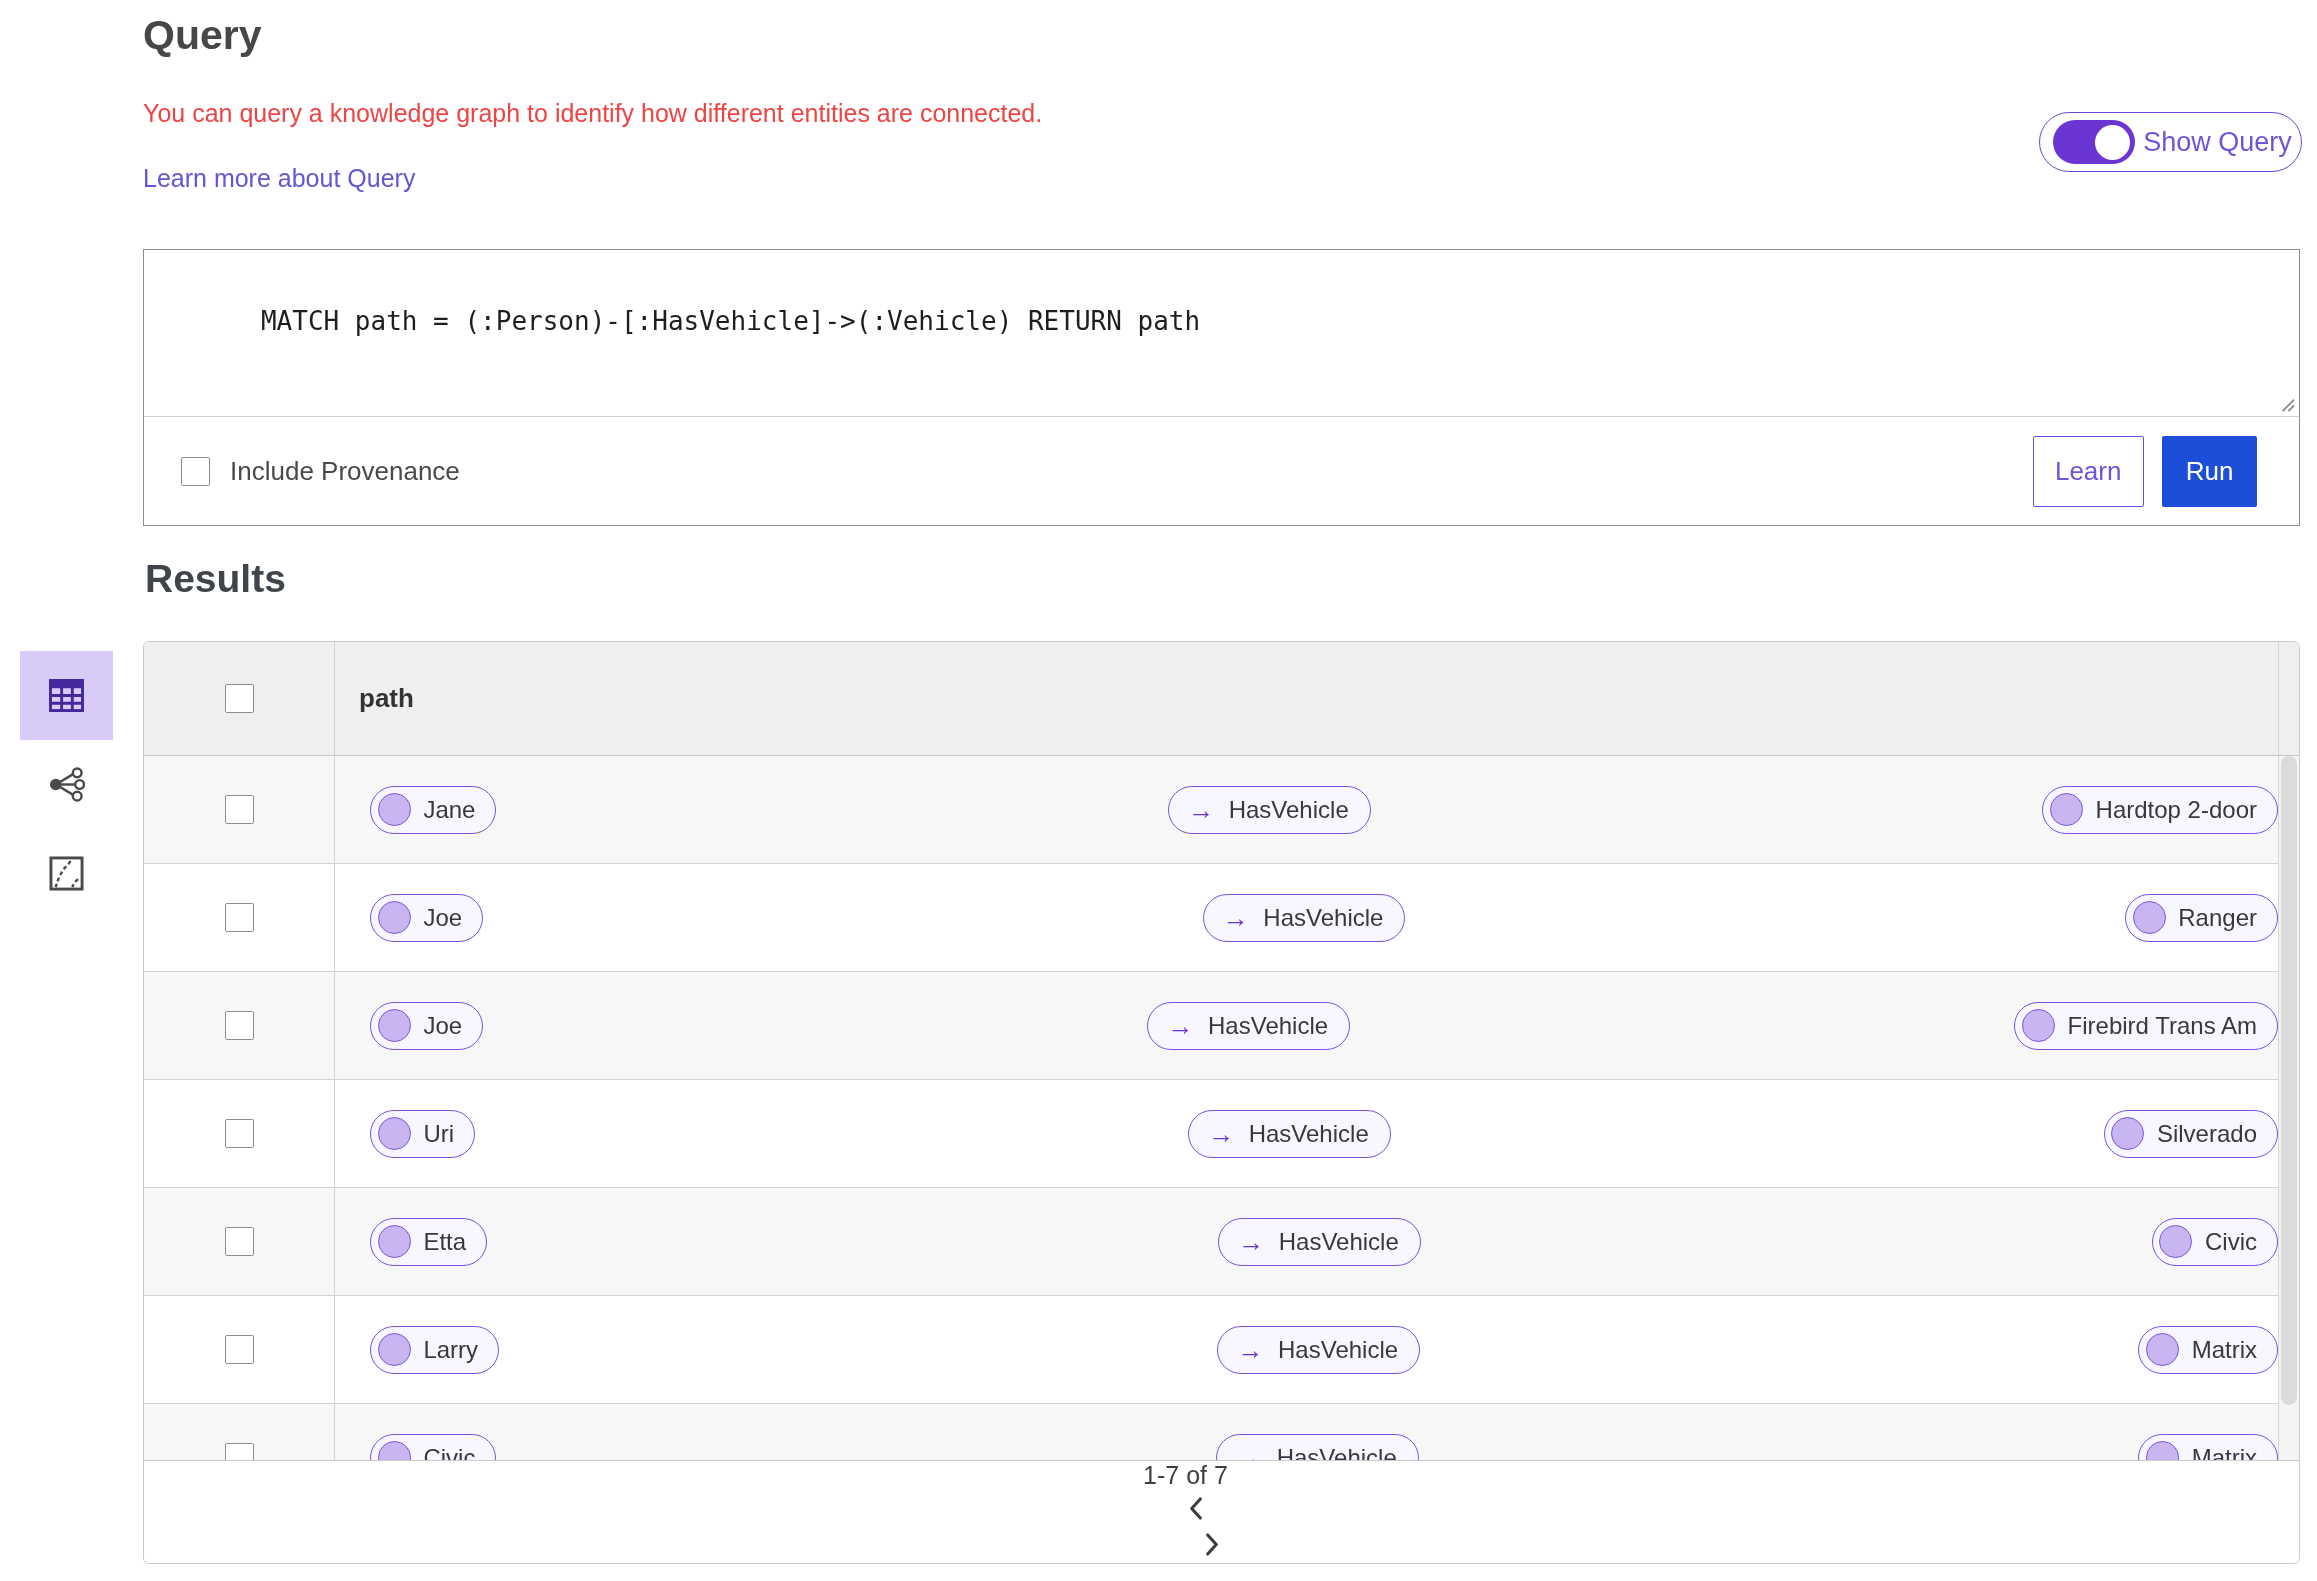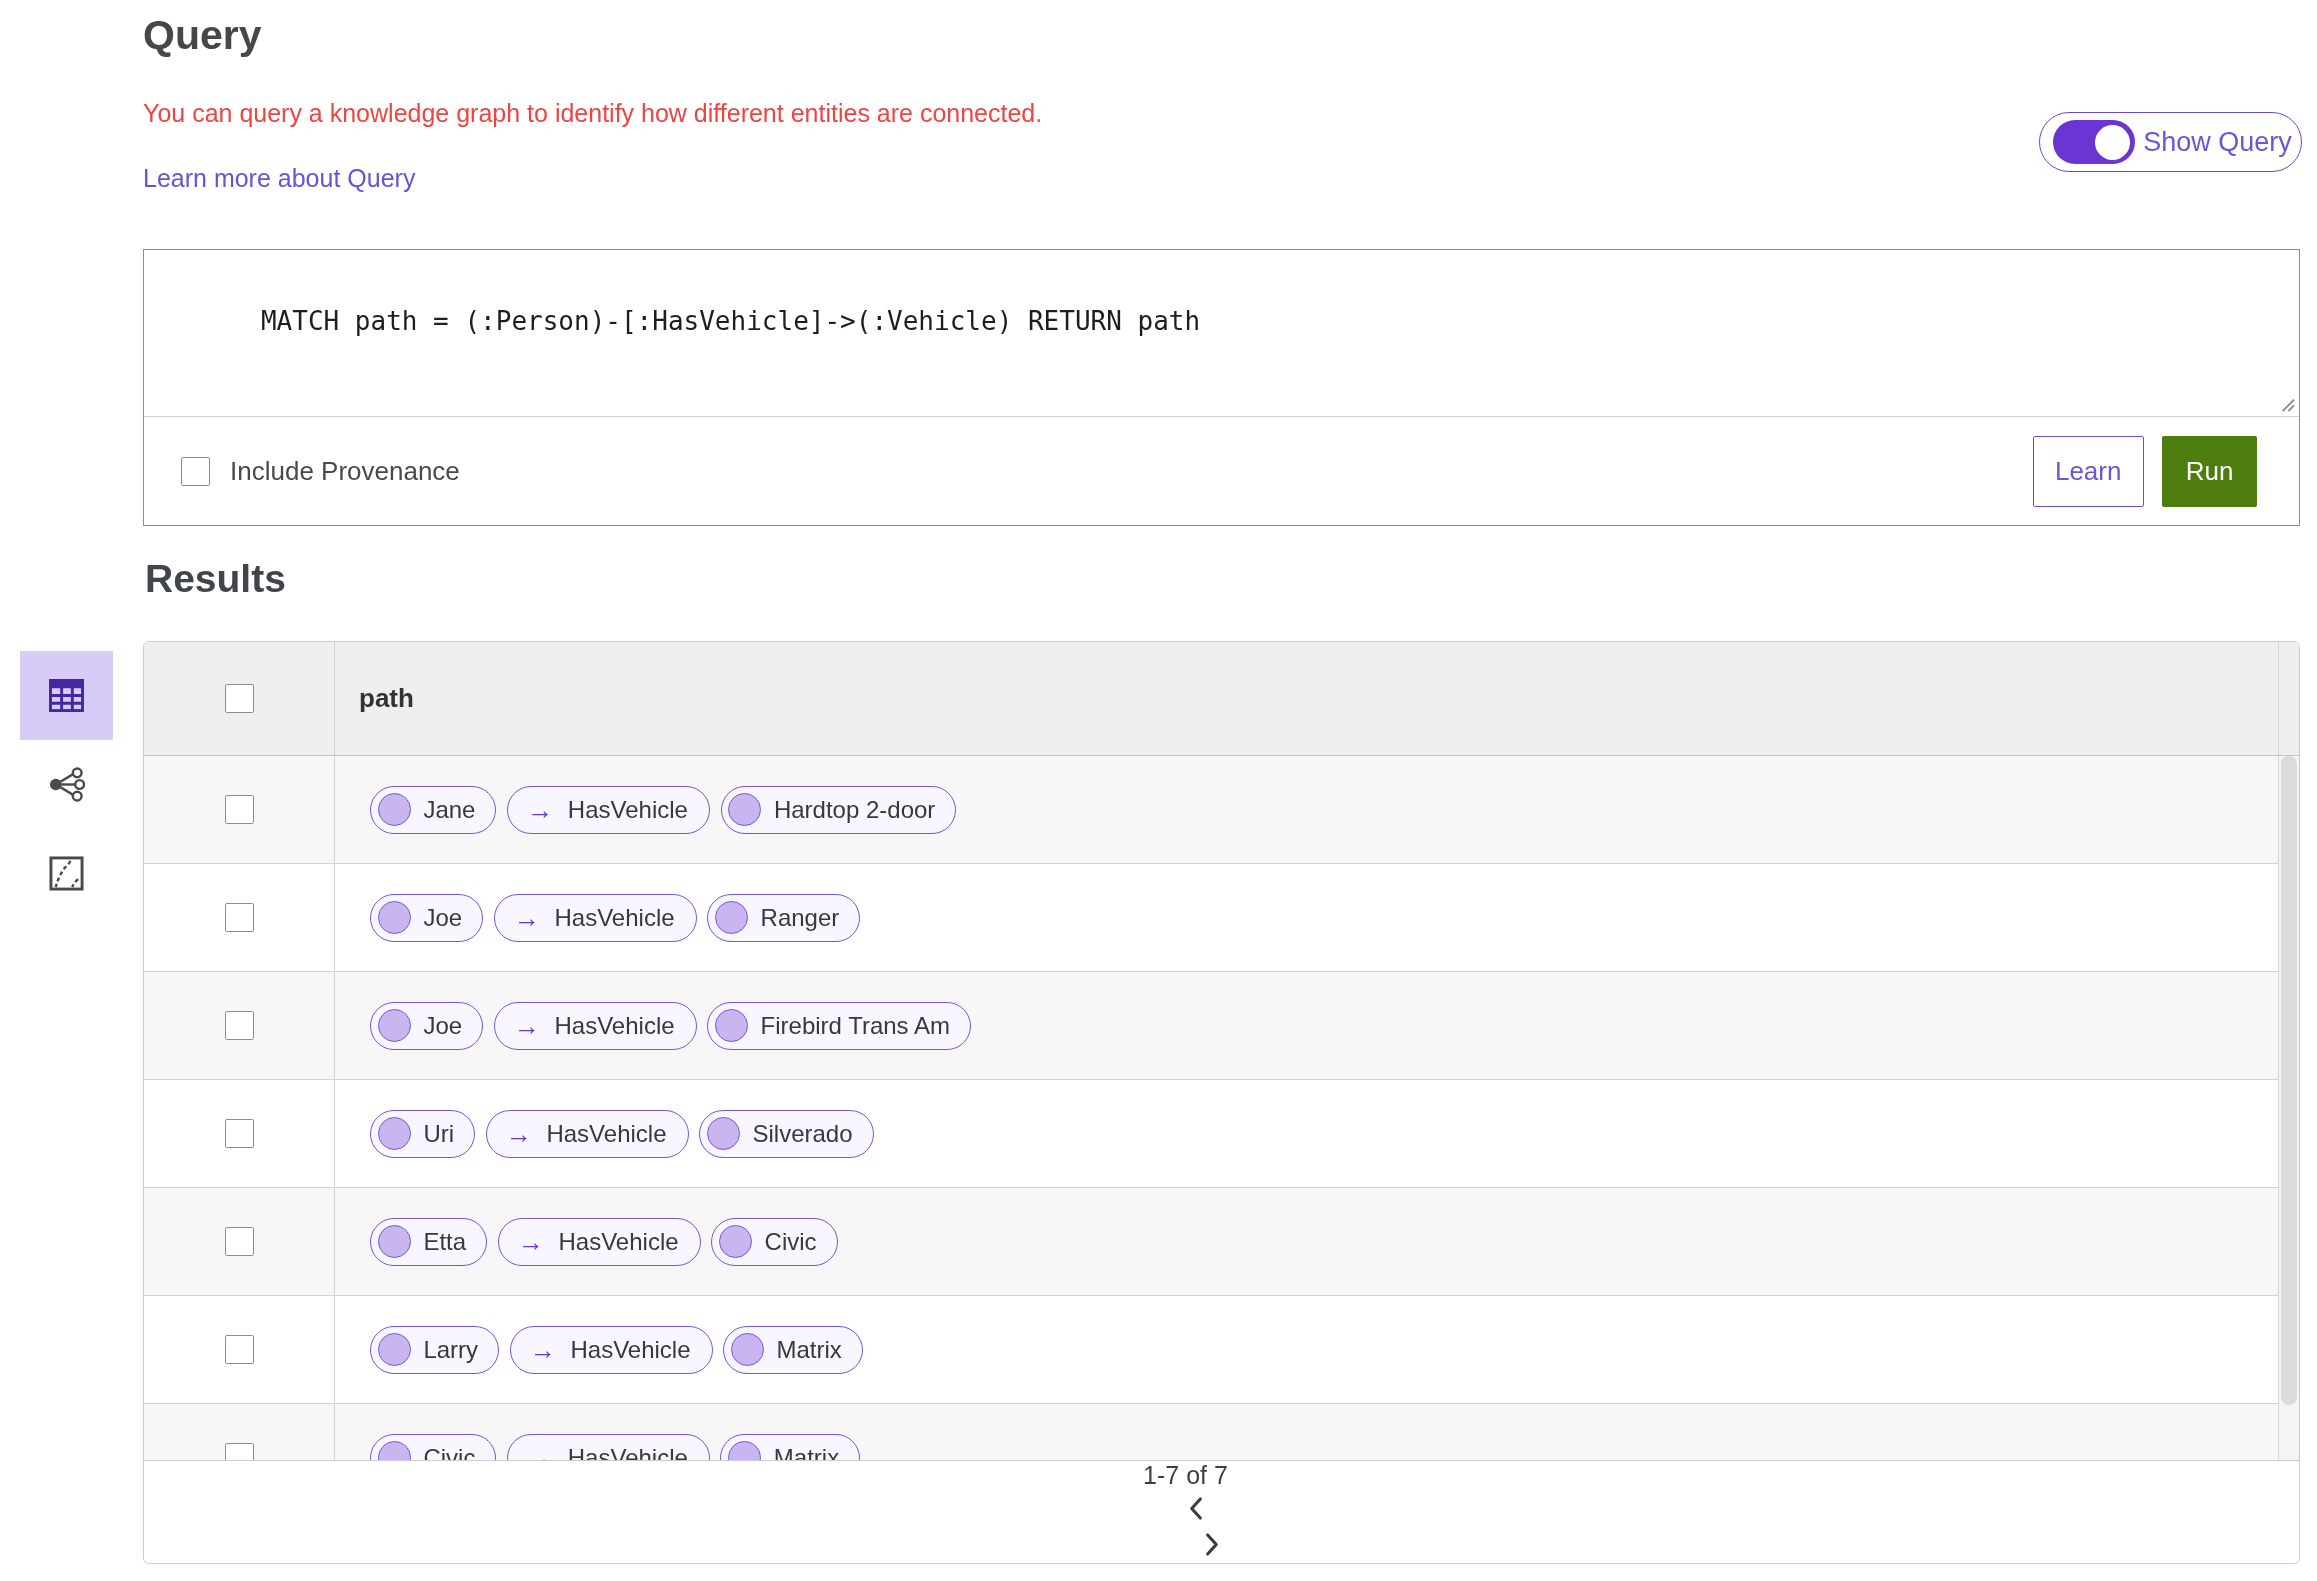--- a/index.html
+++ b/index.html
@@ -26,42 +26,42 @@
     font-family:"DejaVu Sans Mono", monospace; font-size:26px; color:#1e1e1e;
     padding:26px 23px; white-space:pre; overflow:hidden; }
   .resize-grip { position:absolute; right:2.9px; bottom:2.9px; }
   .query-actions { flex:1; display:flex; align-items:center; justify-content:space-between; padding:0 42px 0 37px; }
   .prov-label { display:flex; align-items:center; font-size:26px; color:#4a4a4a; cursor:pointer; }
   .checkbox { display:inline-block; width:29px; height:29px; background:#fff; border:1.9px solid #8d8d8d; border-radius:1.9px; }
   .prov-label .checkbox { margin-right:20px; }
   .action-buttons { display:flex; gap:18.3px; }
   .btn { font-family:inherit; font-size:26px; cursor:pointer; border-radius:1.9px; }
   .btn-clear { width:111px; height:71px; background:#fff; border:1.9px solid #6c49d6; color:#6c55d8; }
-  .btn-run { width:95px; height:71px; background:#4d7c0f; border:none; color:#fff; }
+  .btn-run { width:95px; height:71px; background:#1d4ed8; border:none; color:#fff; }
 
   
   .results-title { position:absolute; left:145px; top:557px; font-size:39px; font-weight:bold; color:#40454c; }
 
   .view-sidebar { position:absolute; left:20px; top:651px; width:93px; display:flex; flex-direction:column; }
   .view-btn { width:93px; height:89px; background:transparent; border:none; display:flex; align-items:center; justify-content:center; cursor:pointer; }
   .view-btn.selected { background:#d9cbf8; }
 
   
   .results-table { position:absolute; left:143px; top:641px; width:2157px; height:923px;
     border:1px solid #cbcbcb; border-radius:5.8px; background:#fff; overflow:hidden; }
   .table-header { position:absolute; left:0; right:0; top:0; height:114px; background:#efeff0;
     border-bottom:1px solid #c6c6c6; display:flex; align-items:stretch; }
   .check-col { flex:0 0 191px; width:191px; border-right:1px solid #d2d2d2; display:flex; align-items:center; justify-content:center; }
   .path-col-header { flex:1; display:flex; align-items:center; padding-left:24px; font-size:26px; font-weight:bold; color:#333; }
   .scroll-col-head { flex:0 0 21px; border-left:1px solid #d6d6d6; background:#efeff0; }
 
   .table-body { position:absolute; left:0; right:21px; top:114px; bottom:103px; overflow:hidden; }
   .table-row { height:108px; display:flex; align-items:stretch; border-bottom:1px solid #d2d2d2; background:#fff; }
   .table-row:nth-child(odd) { background:#f7f7f8; }
-  .row-pills { flex:1; display:flex; align-items:center; gap:10.6px; padding-left:35px; }
+  .row-pills { flex:1; display:flex; align-items:center; gap:10.6px; padding-left:35px;justify-content:space-between; }
 
   .pill { display:inline-flex; align-items:center; height:48px; border:1.9px solid #7c53e0; border-radius:26px;
     background:#f8f6fe; font-size:24px; color:#38383d; white-space:nowrap; }
   .pill.entity { padding:0 20px 0 6.8px; }
   .pill.relation { padding:0 21px 0 19.3px; }
   .node-circle { width:33px; height:33px; border-radius:50%; background:#c9b6f0; border:1.9px solid #7c53e0; margin-right:12.6px; flex:0 0 auto; }
   .rel-arrow { color:#6d35d6; font-size:26px; margin-right:14.5px; line-height:1; }
 
   .v-scrollbar { position:absolute; right:0; top:114px; bottom:103px; width:21px; background:#f4f4f4; border-left:1px solid #d6d6d6; }
   .v-scroll-thumb { position:absolute; top:0; left:1.9px; right:1.9px; height:649px; background:#dbdbdc; border-radius:8.7px; }

